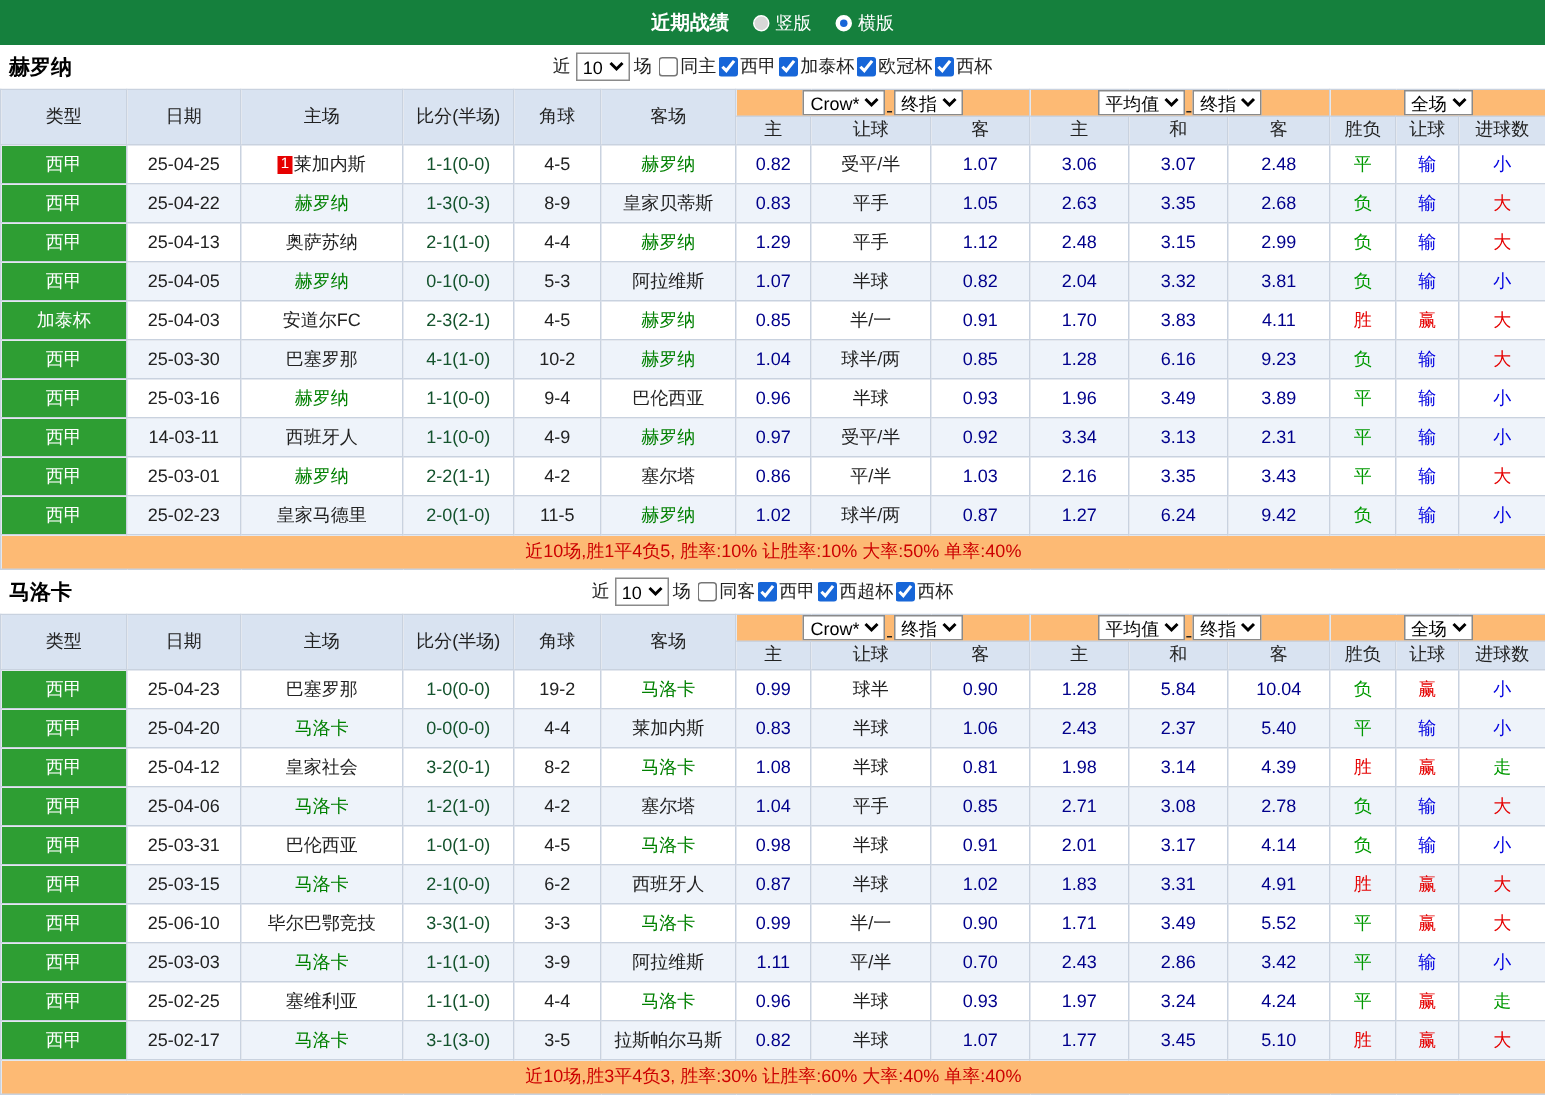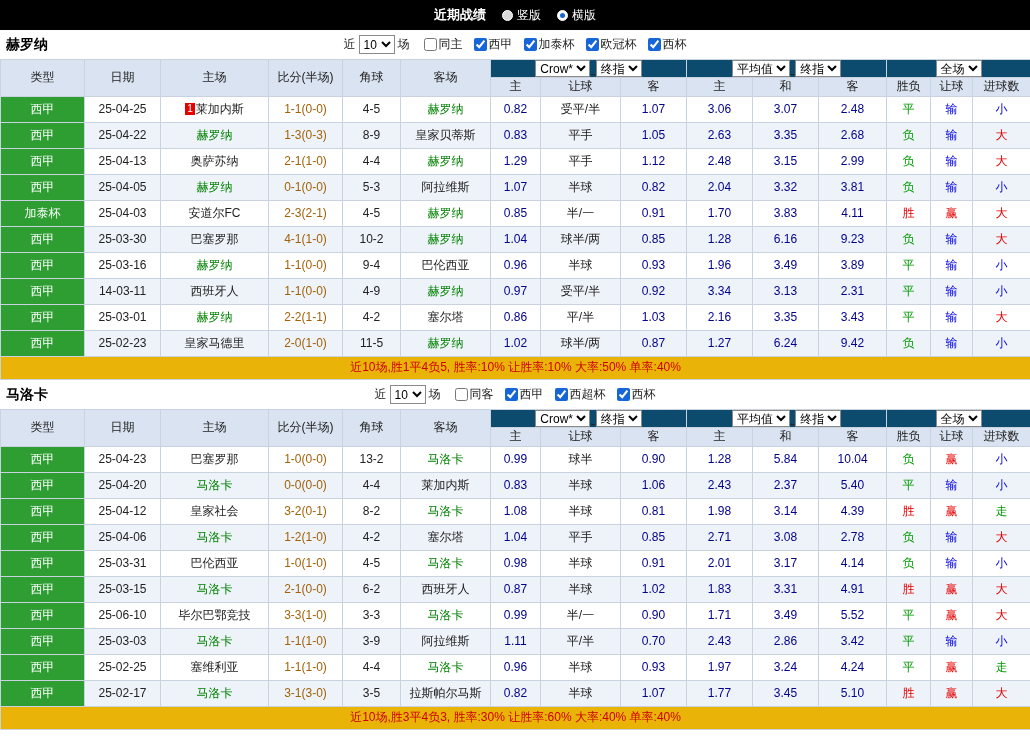--- a/index.html
+++ b/index.html
@@ -6,21 +6,21 @@
   html,body { margin:0; padding:0; }
   body {
     width:1030px;
     background:#fff;
     font-family:"Liberation Sans","DejaVu Sans",sans-serif;
     font-size:12px;
     color:#222;
   }
   
   .topbar {
-    height:30px; background:#000000; color:#fff;
+    height:30px; background:#15803d; color:#fff;
     display:flex; align-items:center; justify-content:center; gap:16px;
   }
   .tb-title { font-weight:bold; font-size:13px; }
   .tb-radio { display:flex; align-items:center; gap:4px; cursor:pointer; }
   .rcirc {
     width:11px; height:11px; border:1px solid #fff; border-radius:50%;
     background:#d8d8d8; display:inline-block; position:relative;
   }
   .rcirc.sel { background:#fff; }
   .rcirc.sel::after {
@@ -29,48 +29,48 @@
   }
   
   .sec-head { position:relative; height:29px; display:flex; align-items:center; justify-content:center; background:#fff; }
   .team-name { position:absolute; left:6px; top:0; height:29px; display:flex; align-items:center; font-weight:bold; font-size:14px; color:#000; }
   .filter { display:flex; align-items:center; gap:3px; }
   .filter select, .dcell select {
     font-size:12px; height:19px; background:#fff; border:1px solid #8a8a8a;
     font-family:"Liberation Sans","DejaVu Sans",sans-serif;
   }
   .checks { display:flex; align-items:center; }
-  .chk { display:flex; align-items:center; margin-left:11px; cursor:pointer; }
+  .chk { display:flex; align-items:center; margin-left:1px; cursor:pointer; }
   .chk input { margin:0 2px 0 0; width:13px; height:13px; accent-color:#1766d8; }
   
   table.grid { width:100%; border-collapse:collapse; table-layout:fixed; }
   .grid th, .grid td {
     border:1px solid #c9d2df; text-align:center; padding:0;
     overflow:hidden; white-space:nowrap; height:26px; line-height:1.15;
   }
   .grid thead th { background:#d9e3f1; font-weight:normal; color:#222; height:19px; }
   .grid thead th.colh { height:auto; }
-  .grid thead td.dcell { background:#0c4a6e; height:17px;text-decoration:underline; }
+  .grid thead td.dcell { background:#fdba74; height:17px;text-decoration:underline; }
   .dcell select { height:17px; margin:0 1px; padding:0; }
   td.league { background:#2e9e33; color:#fff; }
-  td.score  { color:#a16207; }
+  td.score  { color:#14532d; }
   td.odd    { color:#00008b; }
   td.hcap   { color:#222; }
   td.team   { cursor:pointer; }
   .self     { color:#008000; }
   .badge {
     display:inline-block; background:#e60000; color:#fff; font-size:10px;
     line-height:12px; padding:0 2px; margin-right:1px; vertical-align:1px;
   }
   .r-red   { color:#e50000; }
   .r-green { color:#009900; }
   .r-blue  { color:#0000e0; }
   tbody tr:nth-child(even) { background:#eef3fa; }
   tbody tr:nth-child(odd)  { background:#fff; }
-  tr.summary td { color:#cc0000; height:23px; background:#eab308; }
+  tr.summary td { color:#cc0000; height:23px; background:#fdba74; }
   .bottom-pad { height:8px; }
 </style>
 </head>
 <body>
 
 <div class="topbar">
   <span class="tb-title">近期战绩</span>
   <label class="tb-radio">
     <span class="rcirc"></span>
     <span>竖版</span>
@@ -391,21 +391,21 @@
         <th>让球</th>
         <th>进球数</th>
       </tr>
     </thead>
     <tbody>
         <tr>
           <td class="league">西甲</td>
           <td class="date">25-04-23</td>
           <td class="team"><span>巴塞罗那</span></td>
           <td class="score">1-0(0-0)</td>
-          <td class="corner">13-2</td>
+          <td class="corner">19-2</td>
           <td class="team"><span class="self">马洛卡</span></td>
           <td class="odd">0.99</td>
           <td class="hcap">球半</td>
           <td class="odd">0.90</td>
           <td class="odd">1.28</td>
           <td class="odd">5.84</td>
           <td class="odd">10.04</td>
           <td class="r-green">负</td>
           <td class="r-red">赢</td>
           <td class="r-blue">小</td>

